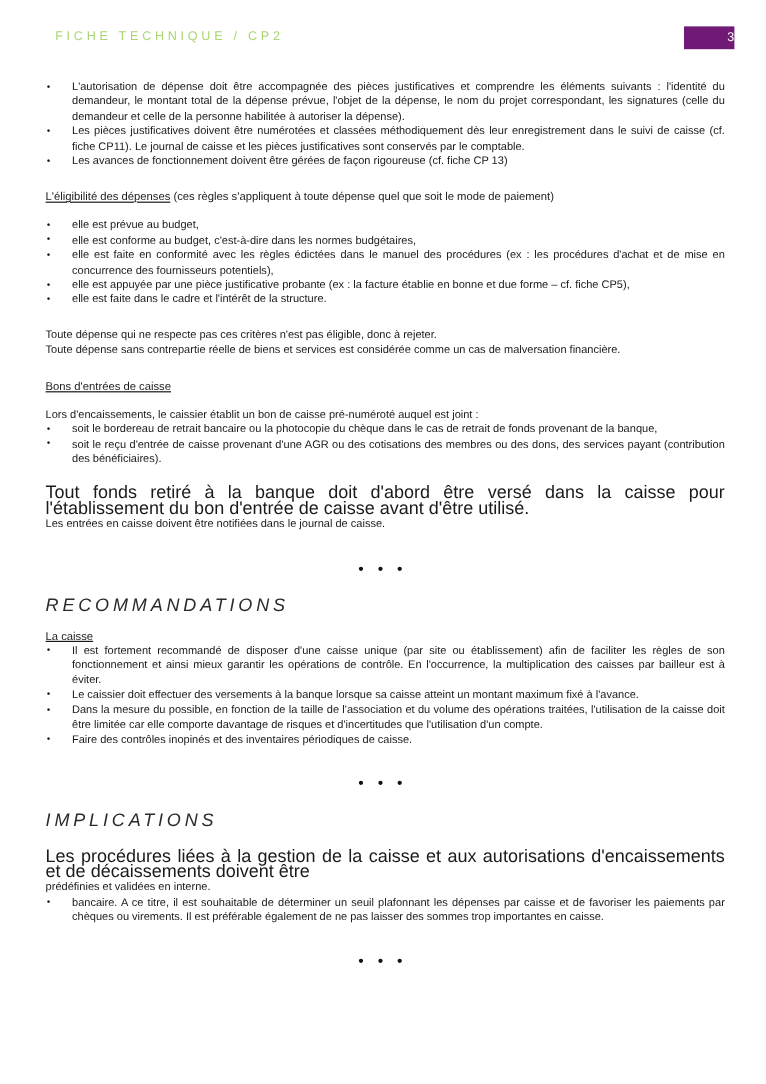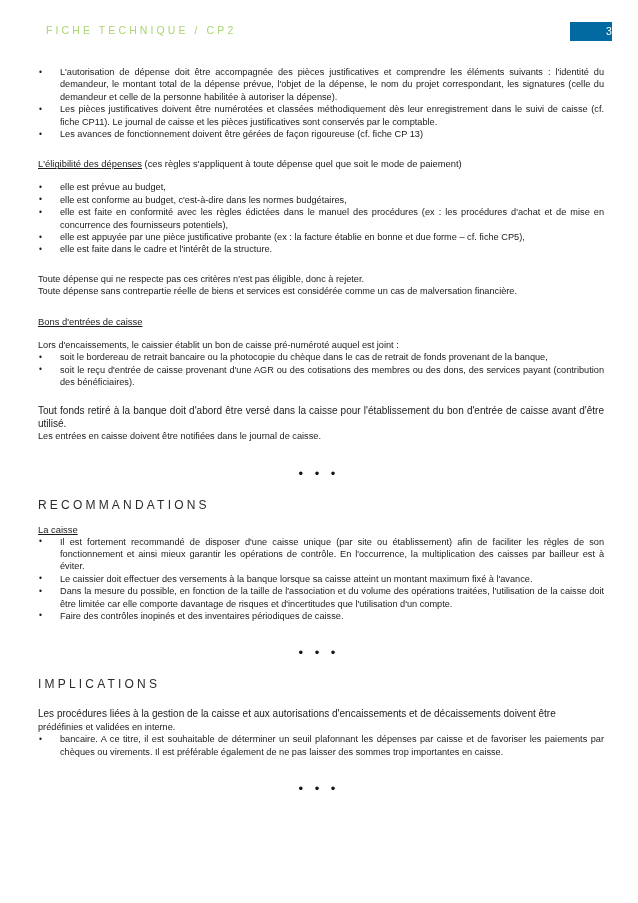--- a/index.html
+++ b/index.html
@@ -40,42 +40,42 @@
     color: #a9d670;
     white-space: nowrap;
     font-weight: 400;
   }
   .page-badge {
     position: absolute;
     right: 0;
     top: 0;
     width: 42px;
     height: 19px;
-    background: #0369a1;
+    background: #701a75;
     color: #ffffff;
     font-size: 10.5px;
     letter-spacing: 2.4px;
     text-align: center;
     line-height: 19px;
     text-indent: 2px;
     box-sizing: border-box;
     padding-left: 34px;
   }
 
   
   .content {
     position: absolute;
     left: 38px;
     top: 66px;
     width: 566px;
   }
 
   p, .line {
     margin: 0;
-    font-size: 10px;
+    font-size: 15px;
     line-height: 12.4px;
     text-align: justify;
   }
 
   .plain {
     margin: 0;
     font-size: 9.2px;
     line-height: 12.4px;
   }
   .spacer-md { height: 11px; }
@@ -112,25 +112,26 @@
     font-weight: 400;
   }
   .underline-head .u {
     text-decoration: underline;
   }
   .underline-head .paren {
     text-decoration: none;
   }
 
   .caps-head {
-    font-size: 12px;
+    font-size: 15px;
     line-height: 14px;
     letter-spacing: 3.2px;
     color: #2b2b2b;
     white-space: nowrap;
+    font-style: italic;
   }
 
   .dots {
     text-align: center;
     font-size: 13px;
     letter-spacing: 4px;
     line-height: 14px;
     color: #111111;
     padding-right: 4px;
   }

